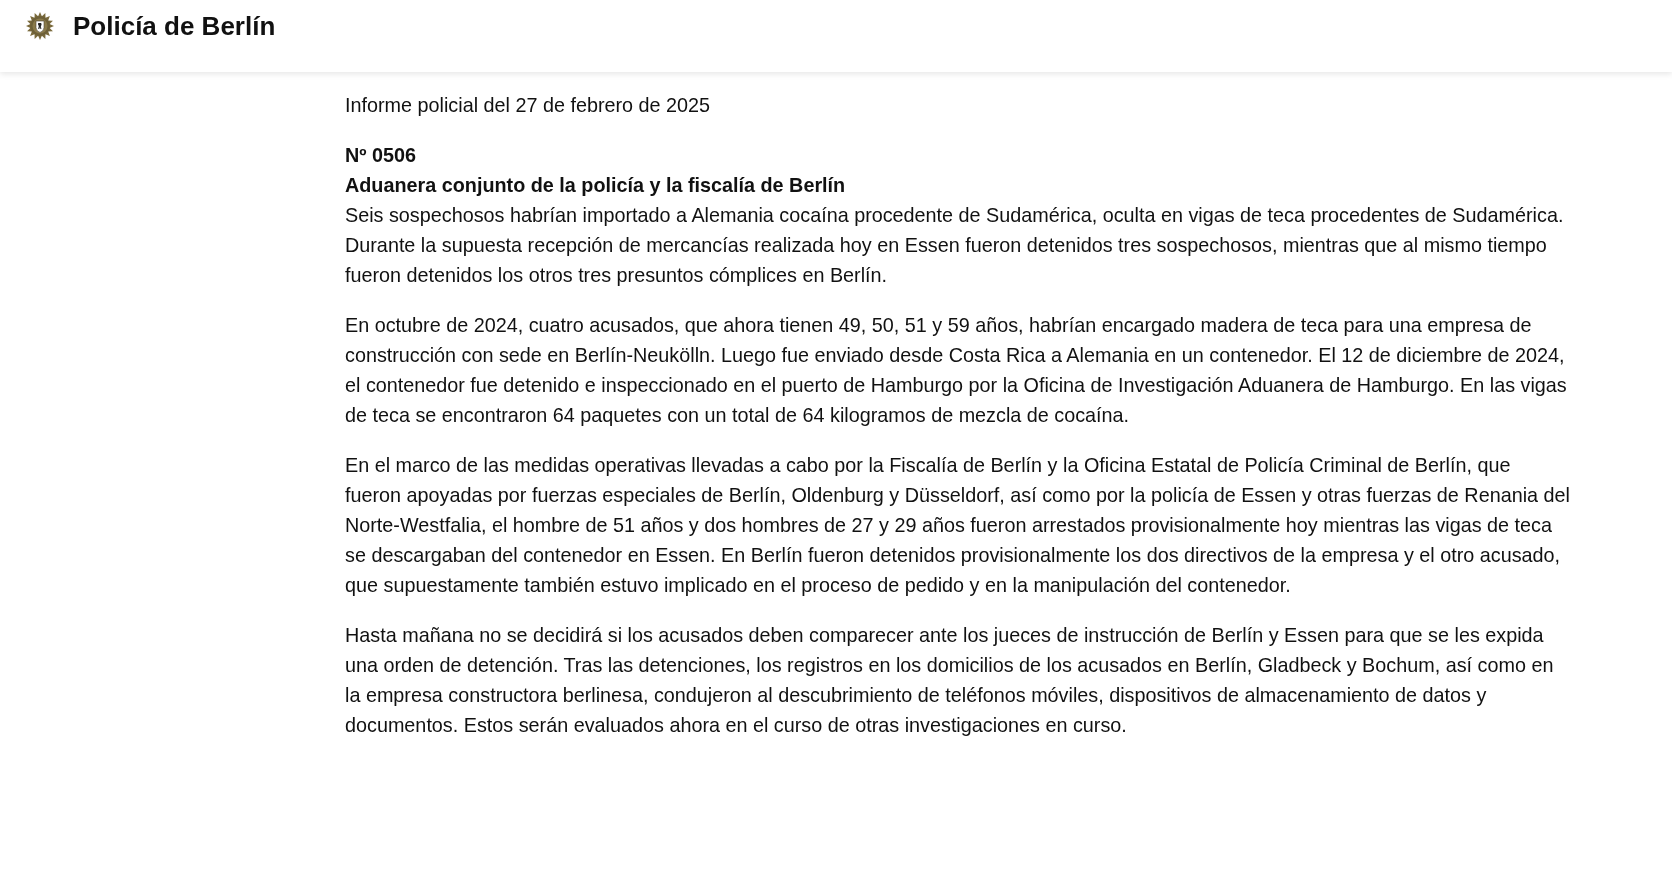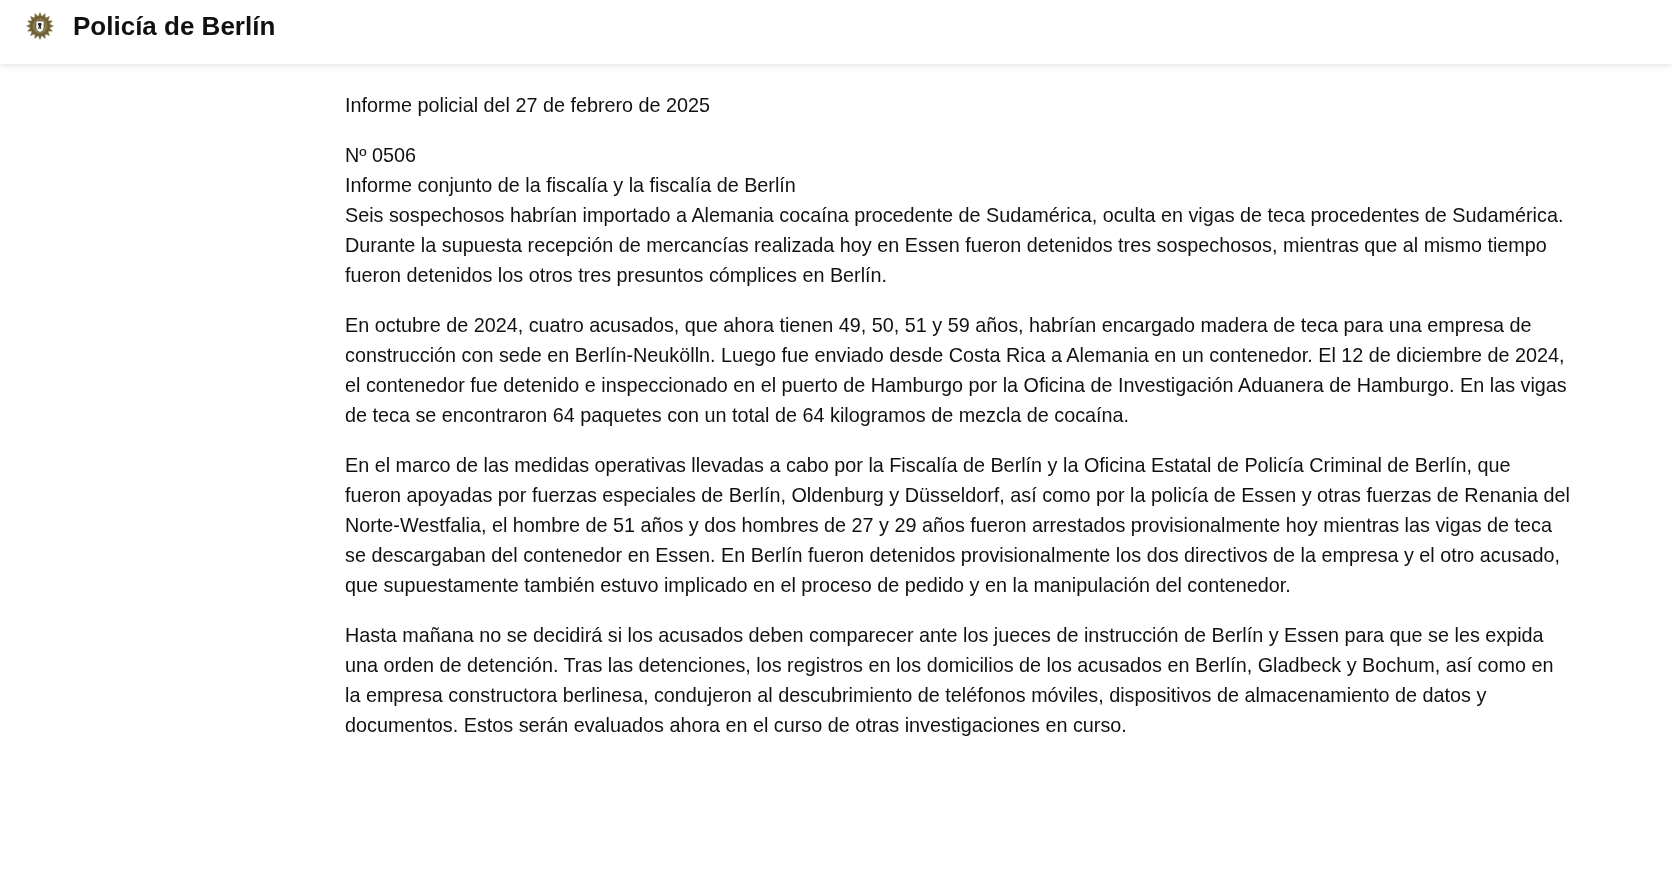--- a/index.html
+++ b/index.html
@@ -9,21 +9,21 @@
       width: 1672px;
       height: 873px;
       overflow: hidden;
     }
     body {
       font-family: "Liberation Sans", sans-serif;
       color: #111111;
     }
     .header {
       position: relative;
-      height: 64px;
+      height: 72px;
       background: #ffffff;
       box-shadow: 0 2px 6px rgba(0,0,0,0.10);
       display: flex;
       align-items: center;
       z-index: 2;
     }
     .logo {
       position: absolute;
       left: 25px;
       top: 11px;
@@ -46,21 +46,21 @@
       left: 345px;
       top: 90px;
       width: 1230px;
       font-size: 19.8px;
       line-height: 30px;
     }
     .content p {
       margin: 0 4px 20px 0;
     }
     .bold {
-      font-weight: normal;
+      font-weight: bold;
       display: block;
     }
   </style>
 </head>
 <body>
 
 <header class="header">
   <span class="logo">
     <svg width="30" height="30" viewBox="0 0 30 30" xmlns="http://www.w3.org/2000/svg">
       <g transform="translate(15,15)">
@@ -89,19 +89,19 @@
       </g>
     </svg>
   </span>
   <a class="site-title">Policía de Berlín</a>
 </header>
 
 <main class="content">
   <p>Informe policial del 27 de febrero de 2025</p>
   <p>
     <span class="bold">Nº 0506</span>
-    <span class="bold">Informe conjunto de la fiscalía y la fiscalía de Berlín</span>
+    <span class="bold">Aduanera conjunto de la policía y la fiscalía de Berlín</span>
     <span>Seis sospechosos habrían importado a Alemania cocaína procedente de Sudamérica, oculta en vigas de teca procedentes de Sudamérica. Durante la supuesta recepción de mercancías realizada hoy en Essen fueron detenidos tres sospechosos, mientras que al mismo tiempo fueron detenidos los otros tres presuntos cómplices en Berlín.</span>
   </p>
   <p>En octubre de 2024, cuatro acusados, que ahora tienen 49, 50, 51 y 59 años, habrían encargado madera de teca para una empresa de construcción con sede en Berlín-Neukölln. Luego fue enviado desde Costa Rica a Alemania en un contenedor. El 12 de diciembre de 2024, el contenedor fue detenido e inspeccionado en el puerto de Hamburgo por la Oficina de Investigación Aduanera de Hamburgo. En las vigas de teca se encontraron 64 paquetes con un total de 64 kilogramos de mezcla de cocaína.</p>
   <p>En el marco de las medidas operativas llevadas a cabo por la Fiscalía de Berlín y la Oficina Estatal de Policía Criminal de Berlín, que fueron apoyadas por fuerzas especiales de Berlín, Oldenburg y Düsseldorf, así como por la policía de Essen y otras fuerzas de Renania del Norte-Westfalia, el hombre de 51 años y dos hombres de 27 y 29 años fueron arrestados provisionalmente hoy mientras las vigas de teca se descargaban del contenedor en Essen. En Berlín fueron detenidos provisionalmente los dos directivos de la empresa y el otro acusado, que supuestamente también estuvo implicado en el proceso de pedido y en la manipulación del contenedor.</p>
   <p>Hasta mañana no se decidirá si los acusados deben comparecer ante los jueces de instrucción de Berlín y Essen para que se les expida una orden de detención. Tras las detenciones, los registros en los domicilios de los acusados en Berlín, Gladbeck y Bochum, así como en la empresa constructora berlinesa, condujeron al descubrimiento de teléfonos móviles, dispositivos de almacenamiento de datos y documentos. Estos serán evaluados ahora en el curso de otras investigaciones en curso.</p>
 </main>
 
 </body></html>

